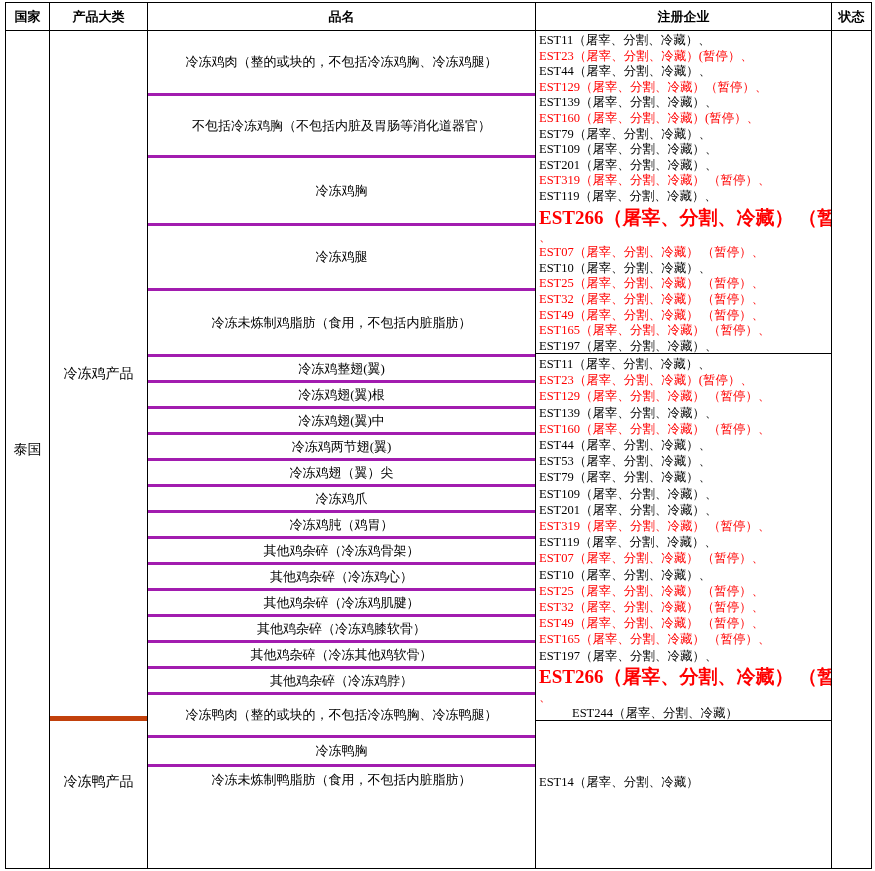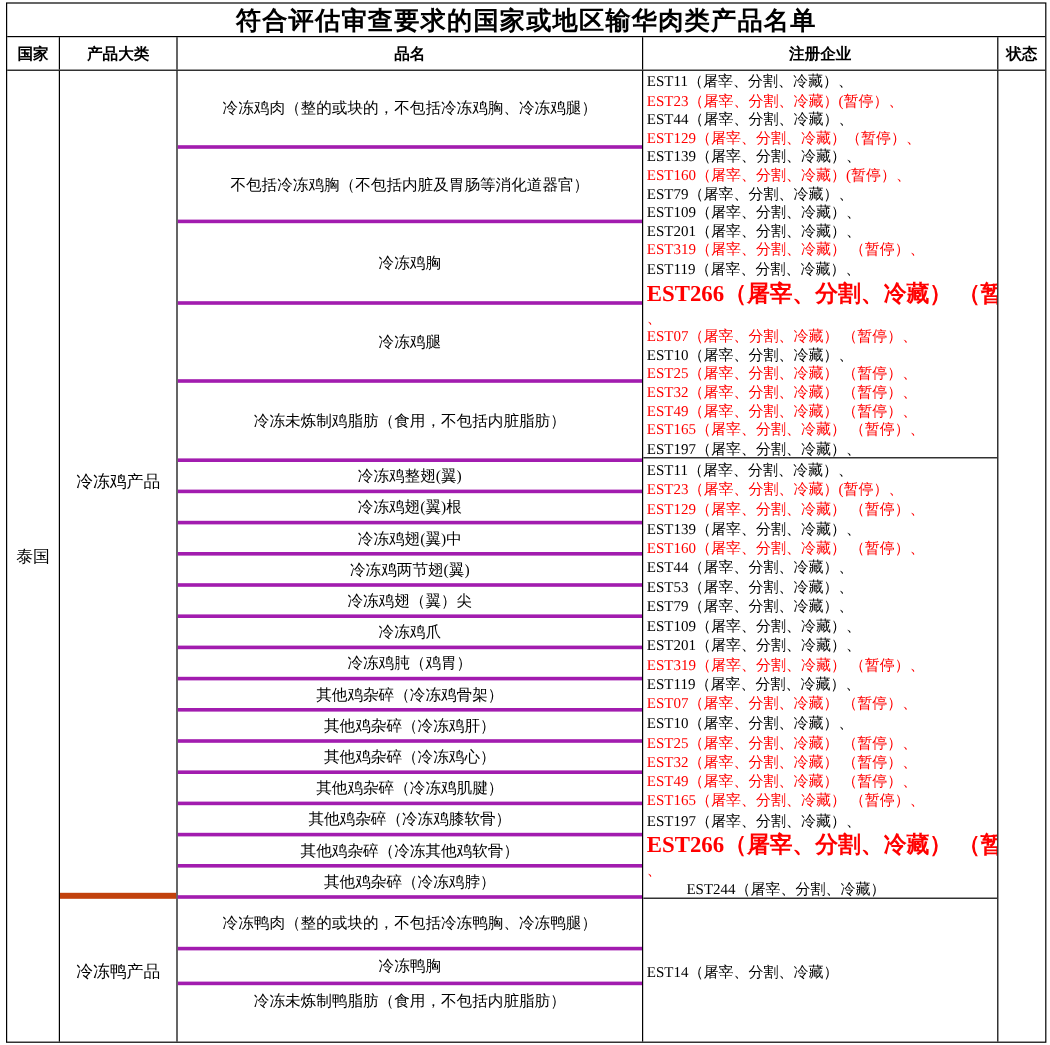--- a/index.html
+++ b/index.html
@@ -65,21 +65,20 @@
   .ent-line.red { color:#ff0000; }
   .ent-line.big { font-size:19px; font-weight:bold; line-height:25px !important; }
 
   .status-col { display:flex; align-items:center; justify-content:center; font-size:13px; }
 </style>
 </head>
 <body>
 
 <div class="table">
 
-  <div class="title-row">符合评估审查要求的国家或地区输华肉类产品名单</div>
 
   <div class="header-row">
     <div class="w-country">国家</div>
     <div class="w-category">产品大类</div>
     <div class="w-product">品名</div>
     <div class="w-enterprise">注册企业</div>
     <div class="w-status">状态</div>
   </div>
 
   <div class="body">
@@ -97,21 +96,20 @@
         <div class="prod-row" style="height: 65px;">冷冻鸡腿</div>
         <div class="prod-row" style="height: 66px;">冷冻未炼制鸡脂肪（食用，不包括内脏脂肪）</div>
         <div class="prod-row" style="height: 26px;">冷冻鸡整翅(翼)</div>
         <div class="prod-row" style="height: 26px;">冷冻鸡翅(翼)根</div>
         <div class="prod-row" style="height: 26px;">冷冻鸡翅(翼)中</div>
         <div class="prod-row" style="height: 26px;">冷冻鸡两节翅(翼)</div>
         <div class="prod-row" style="height: 26px; text-align: center;">冷冻鸡翅（翼）尖</div>
         <div class="prod-row" style="height: 26px;">冷冻鸡爪</div>
         <div class="prod-row" style="height: 26px;">冷冻鸡肫（鸡胃）</div>
         <div class="prod-row" style="height: 26px;">其他鸡杂碎（冷冻鸡骨架）</div>
-        <div class="prod-row" style="height: 26px;">其他鸡杂碎（冷冻鸡肝）</div>
         <div class="prod-row" style="height: 26px;">其他鸡杂碎（冷冻鸡心）</div>
         <div class="prod-row" style="height: 26px;">其他鸡杂碎（冷冻鸡肌腱）</div>
         <div class="prod-row" style="height: 26px;">其他鸡杂碎（冷冻鸡膝软骨）</div>
         <div class="prod-row" style="height: 26px;">其他鸡杂碎（冷冻其他鸡软骨）</div>
         <div class="prod-row" style="height: 26px;">其他鸡杂碎（冷冻鸡脖）</div>
         <div class="prod-row" style="height: 43px;">冷冻鸭肉（整的或块的，不包括冷冻鸭胸、冷冻鸭腿）</div>
         <div class="prod-row" style="height: 29px;">冷冻鸭胸</div>
         <div class="prod-row last" style="height: 26px;">冷冻未炼制鸭脂肪（食用，不包括内脏脂肪）</div>
       </div>
     <div class="col w-enterprise" id="enterprise-col">

